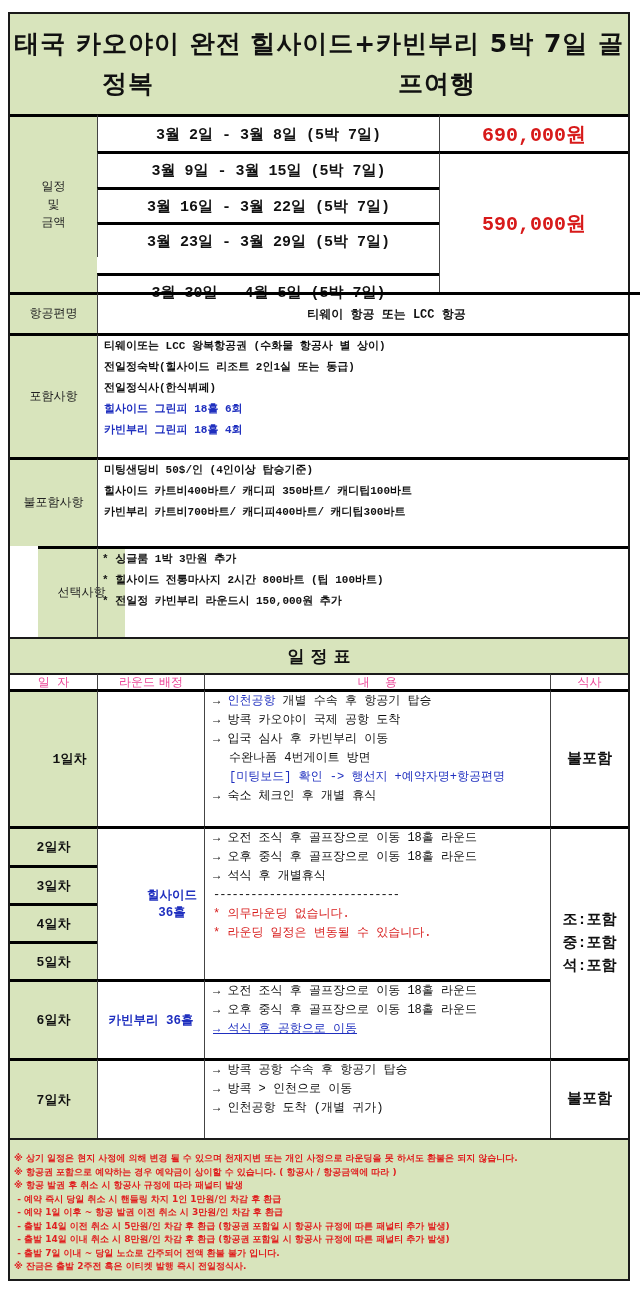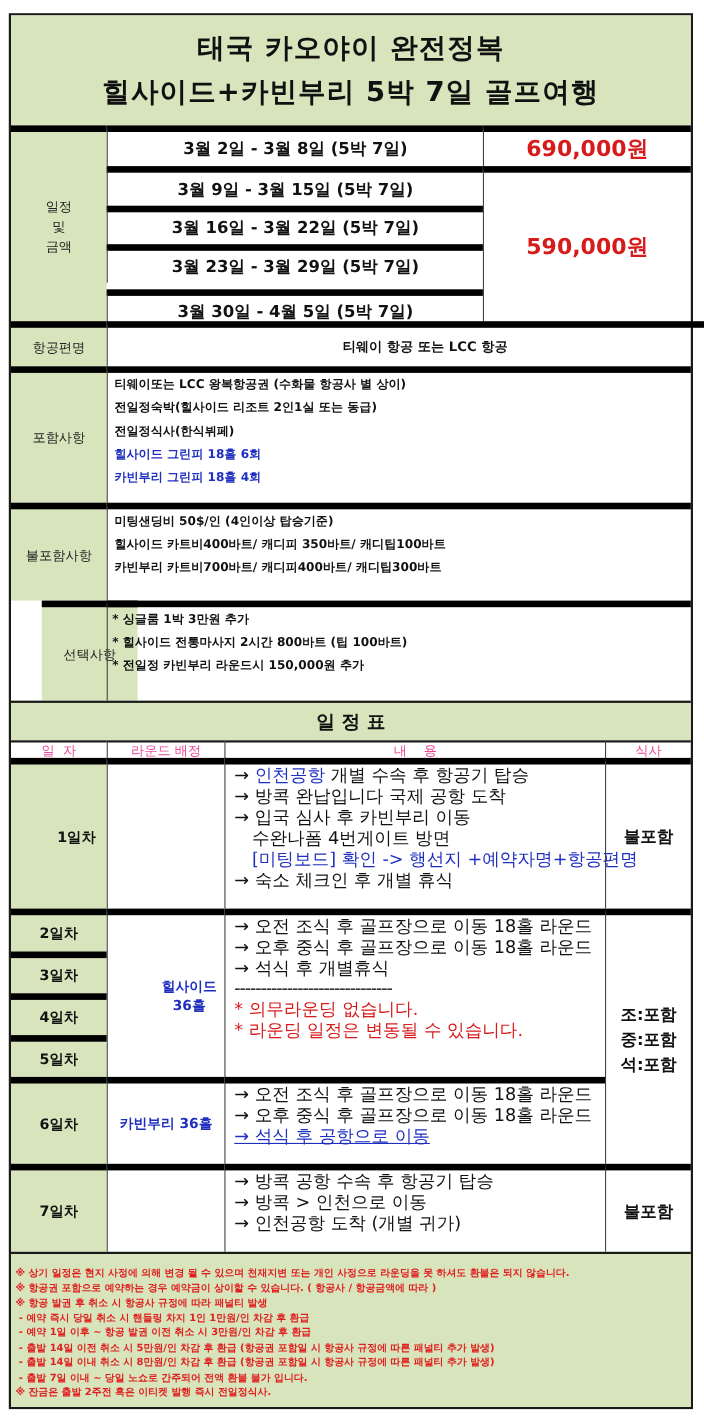--- a/index.html
+++ b/index.html
@@ -5,36 +5,36 @@
   * { box-sizing: border-box; margin: 0; padding: 0; }
   html, body { width: 640px; height: 1294px; background: #ffffff; overflow: hidden; }
   body { font-family: "DejaVu Sans", "Liberation Sans", sans-serif; color: #111; position: relative; }
   .sheet {
     position: absolute; left: 8px; top: 12px; width: 622px; height: 1269px;
     border: 2px solid #1a1a1a; background: #fff;
   }
   .green { background: #d8e4bc; }
   .cell { position: absolute; display: flex; align-items: center; justify-content: center; text-align: center; }
   .bl { border-left: 1px solid #444; }
-  .bt { border-top: 6px solid #000000; }
+  .bt { border-top: 3px solid #000000; font-family: Liberation Mono, monospace; }
   .bt2 { border-top: 2px solid #1a1a1a; }
 
-  .title { left: 0; top: 0; width: 618px; height: 100px; flex-direction: column; font-weight: bold; }
+  .title { left: 0; top: 0; width: 618px; height: 100px; flex-direction: row; font-weight: bold; }
   .title .l1 { font-size: 25px; line-height: 40px; letter-spacing: 1px; }
   .title .l2 { font-size: 25px; line-height: 40px; letter-spacing: 1px; }
 
   .label { font-size: 12px; color: #222; line-height: 18px; }
   .sched { font-size: 15px; font-weight: bold; }
   .price { font-size: 20px; font-weight: bold; }
   .txt { font-size: 11px; font-weight: bold; line-height: 21px; text-align: left; justify-content: flex-start; padding-left: 6px; }
   .txt .ln { display: block; white-space: nowrap; }
 
   .iti-h { font-size: 12px; color: #ec4899; }
   .iti-day { font-size: 13px; font-weight: bold; }
-  .iti-c { font-size: 16px; line-height: 19px; text-align: left; justify-content: flex-start; align-items: center; padding-left: 8px; }
+  .iti-c { font-size: 12px; line-height: 19px; text-align: left; justify-content: flex-start; align-items: center; padding-left: 8px; }
   .iti-c .ln { display: block; white-space: nowrap; }
   .blue { color: #1f2fbf; }
   .red { color: #d71a1a; }
   .meal { font-size: 15px; font-weight: bold; line-height: 23px; flex-direction: column; }
   .notes { font-size: 9px; line-height: 13.5px; color: #e02020; font-weight: bold; padding: 12px 0 0 4px; text-align: left; align-items: flex-start; justify-content: flex-start; }
   .notes .ln { display: block; white-space: nowrap; }
   .underline { text-decoration: underline; }
 </style>
 </head>
 <body>
@@ -49,21 +49,21 @@
   <div class="cell green label bt" style="left:0;top:100px;width:87px;height:178px;flex-direction:column;">
     <span>일정</span>
     <span>및</span>
     <span>금액</span>
   </div>
 
   <div class="cell sched bl bt" style="left:87px;top:100px;width:342px;height:37px;">3월 2일 - 3월 8일 (5박 7일)</div>
   <div class="cell sched bl bt" style="left:87px;top:137px;width:342px;height:36px;">3월 9일 - 3월 15일 (5박 7일)</div>
   <div class="cell sched bl bt" style="left:87px;top:173px;width:342px;height:35px;">3월 16일 - 3월 22일 (5박 7일)</div>
   <div class="cell sched bl bt" style="left:87px;top:208px;width:342px;height:35px;">3월 23일 - 3월 29일 (5박 7일)</div>
-  <div class="cell sched bl bt" style="left:87px;top:249px;width:342px;height:35px;">3월 30일 - 4월 5일 (5박 7일)</div>
+  <div class="cell sched bl bt" style="left:87px;top:259px;width:342px;height:35px;">3월 30일 - 4월 5일 (5박 7일)</div>
 
   <div class="cell price red bl bt" style="left:429px;top:100px;width:189px;height:37px;">690,000원</div>
   <div class="cell price red bl bt" style="left:429px;top:137px;width:189px;height:141px;">590,000원</div>
 
   <div class="cell green label bt" style="left:0;top:278px;width:87px;height:41px;">항공편명</div>
   <div class="cell bl bt" style="left:87px;top:278px;width:578px;height:41px;font-size:12px;font-weight:bold;">티웨이 항공 또는 LCC 항공</div>
 
   <div class="cell green label bt" style="left:0;top:319px;width:87px;height:124px;">포함사항</div>
   <div class="cell txt bl bt" style="left:87px;top:319px;width:531px;height:124px;flex-direction:column;align-items:flex-start;">
     <span class="ln">티웨이또는 LCC 왕복항공권 (수화물 항공사 별 상이)</span>
@@ -91,21 +91,21 @@
 
   <div class="cell iti-h bt2" style="left:0;top:659px;width:87px;height:16px;white-space:pre;">일  자</div>
   <div class="cell iti-h bl bt2" style="left:87px;top:659px;width:107px;height:16px;">라운드 배정</div>
   <div class="cell iti-h bl bt2" style="left:194px;top:659px;width:346px;height:16px;white-space:pre;">내    용</div>
   <div class="cell iti-h bl bt2" style="left:540px;top:659px;width:78px;height:16px;">식사</div>
 
   <div class="cell green iti-day bt" style="left:0;top:675px;width:87px;height:137px;padding-left:32px;">1일차</div>
   <div class="cell bl bt" style="left:87px;top:675px;width:107px;height:137px;"></div>
   <div class="cell iti-c bl bt" style="left:194px;top:675px;width:346px;height:137px;flex-direction:column;align-items:flex-start;">
     <span class="ln"><span>→ </span><span class="blue">인천공항</span><span> 개별 수속 후 항공기 탑승</span></span>
-    <span class="ln"><span>→ </span><span>방콕 완납입니다 국제 공항 도착</span></span>
+    <span class="ln"><span>→ </span><span>방콕 카오야이 국제 공항 도착</span></span>
     <span class="ln"><span>→ </span><span>입국 심사 후 카빈부리 이동</span></span>
     <span class="ln" style="padding-left:16px;">수완나폼 4번게이트 방면</span>
     <span class="ln blue" style="padding-left:16px;">[미팅보드] 확인 -&gt; 행선지 +예약자명+항공편명</span>
     <span class="ln"><span>→ </span><span>숙소 체크인 후 개별 휴식</span></span>
   </div>
   <div class="cell meal bl bt" style="left:540px;top:675px;width:78px;height:137px;">불포함</div>
 
   <div class="cell green iti-day bt" style="left:0;top:812px;width:87px;height:39px;">2일차</div>
   <div class="cell green iti-day bt" style="left:0;top:851px;width:87px;height:38px;">3일차</div>
   <div class="cell green iti-day bt" style="left:0;top:889px;width:87px;height:38px;">4일차</div>

